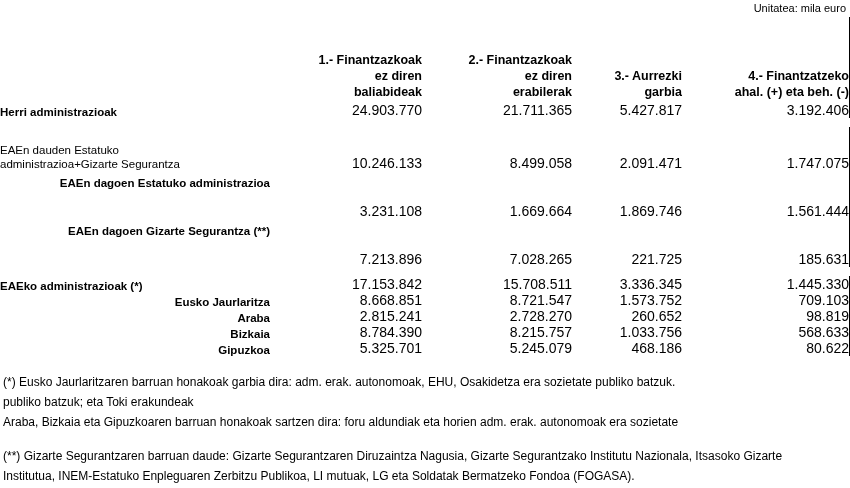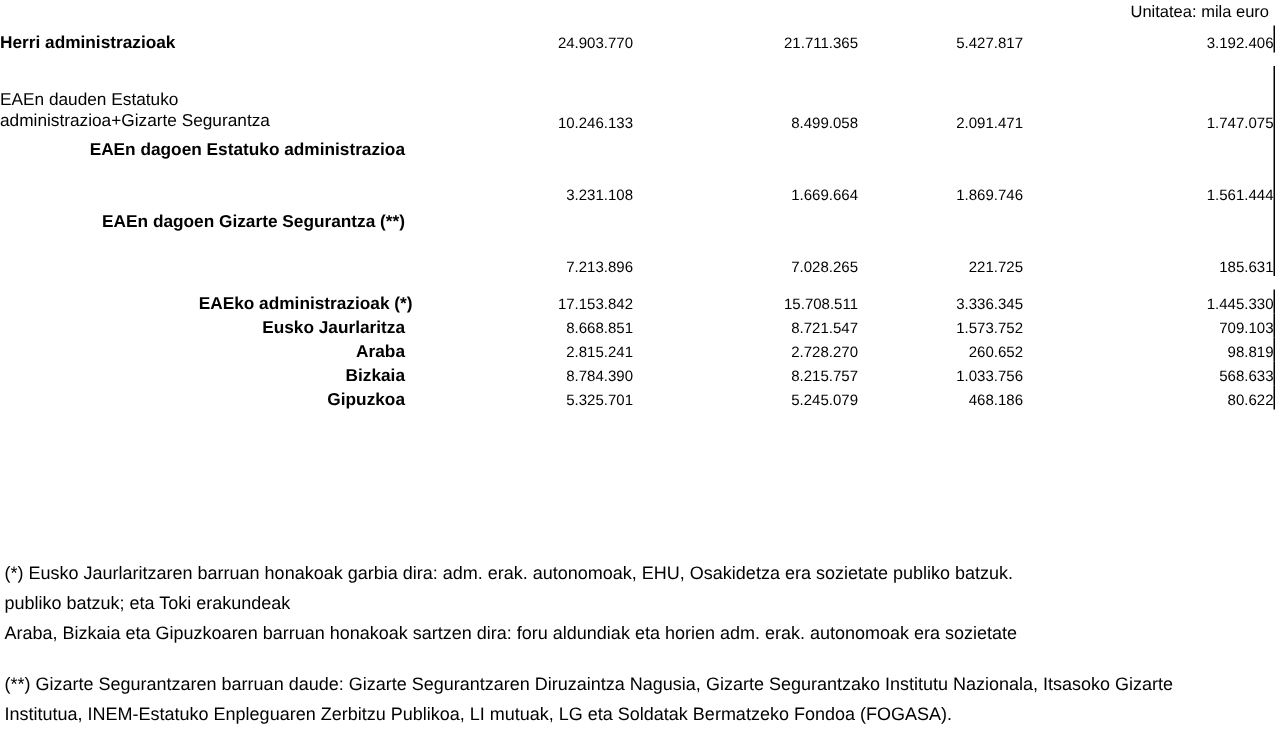--- a/index.html
+++ b/index.html
@@ -50,21 +50,21 @@
   .tbl td, .tbl th {
     padding: 0;
     vertical-align: bottom;
     border: 0;
   }
 
   
   .num {
     text-align: right;
     padding-right: 5px;
-    font-size: 10px;
+    font-size: 14px;
     border-left: 2px solid #000;
     white-space: nowrap;
   }
   .num.last { border-right: 2px solid #000; }
 
   .lbl {
     text-align: left;
     padding-left: 3px;
     font-weight: bold;
     font-size: 11.5px;
@@ -94,21 +94,21 @@
     font-size: 0;
   }
   .rule-full { border-top: 2px solid #000; }
 
   .spacer td { height: 9px; line-height: 0; font-size: 0; }
 
   
   .r-total td { height: 18px; }
   .r-two td   { height: 22px; }
   .r-sub td   { height: 42px; margin-top: 20px; }
-  .r-line td  { height: 16px; text-align: right; }
+  .r-line td  { height: 16px; }
 
   .stack {
     display: block;
     font-weight: normal;
     font-size: 11.5px;
     line-height: 14px;
   }
 
   
   .notes {
@@ -132,20 +132,33 @@
   <table class="tbl">
     <colgroup>
       <col class="c-label">
         <col class="c-n1">
         <col class="c-n2">
         <col class="c-n3">
         <col class="c-n4">
     </colgroup>
     <tbody>
 
+      <tr>
+        <td class="hdr-blank"></td>
+        <td class="hdr-cell" style="height:83px">1.- Finantzazkoak
+ez diren
+baliabideak</td>
+        <td class="hdr-cell">2.- Finantzazkoak
+ez diren
+erabilerak</td>
+        <td class="hdr-cell">3.- Aurrezki
+garbia</td>
+        <td class="hdr-cell last">4.- Finantzatzeko
+ahal. (+) eta beh. (-)</td>
+      </tr>
 
       <tr class="rule-row">
         <td class="rule-full"></td>
           <td class="rule-full"></td>
           <td class="rule-full"></td>
           <td class="rule-full"></td>
           <td class="rule-full"></td>
       </tr>
 
       <tr class="r-total">

